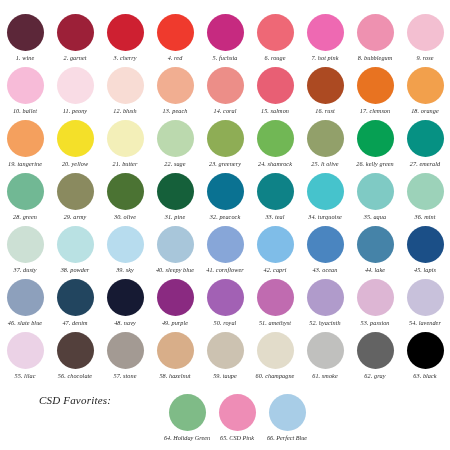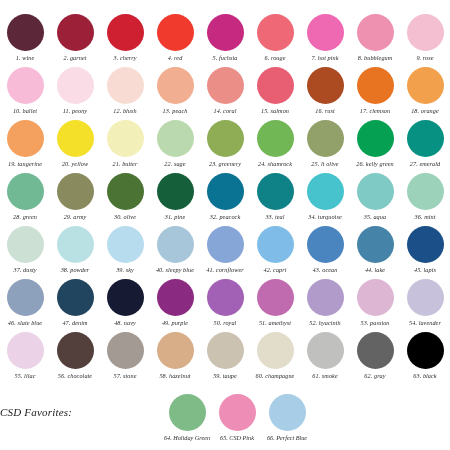--- a/index.html
+++ b/index.html
@@ -53,26 +53,25 @@
   #favorites-row {
     position: absolute;
     left: 0;
     top: 394px;
     width: 450px;
     display: flex;
     align-items: flex-start;
   }
   #favorites-title {
     width: 150px;
-    text-align: left;
+    text-align: center;
     padding-right: 12px;
     font-size: 11px;
     font-style: italic;
     color: #1a1a1a;
-    margin-top: 12px;
     letter-spacing: 0.2px;
   }
   #favorites-cells {
     display: flex;
   }
   .fav-cell {
     width: 50px;
     display: flex;
     flex-direction: column;
     align-items: center;

